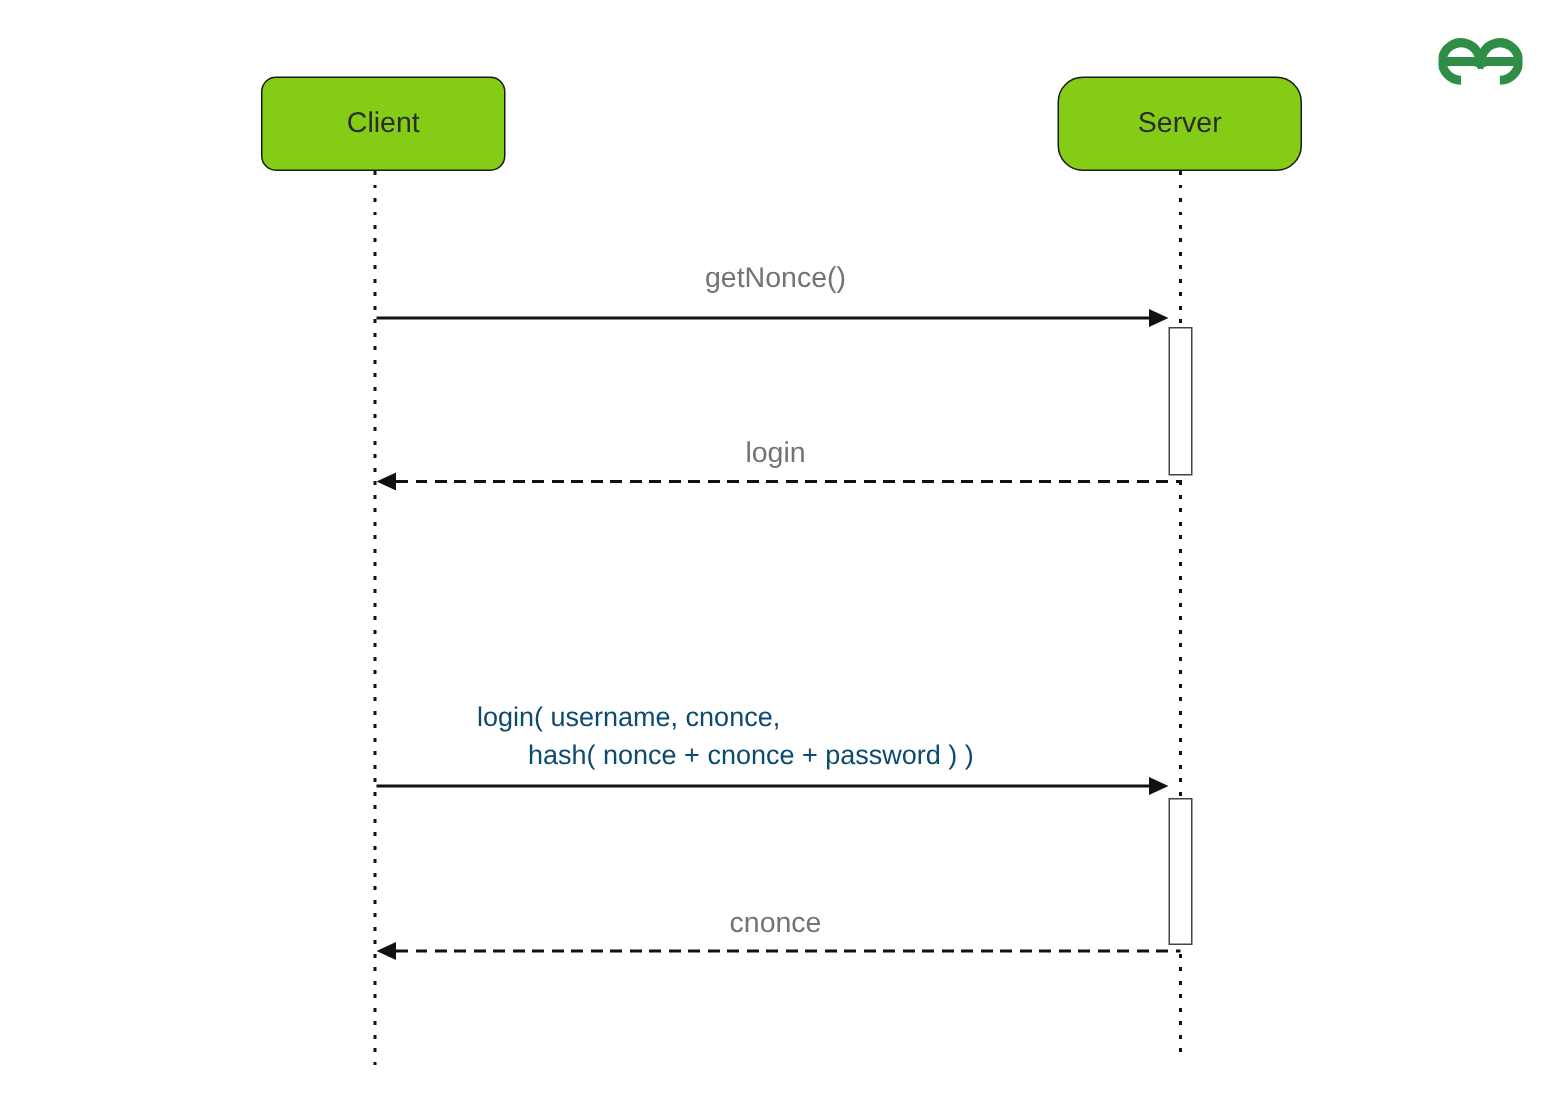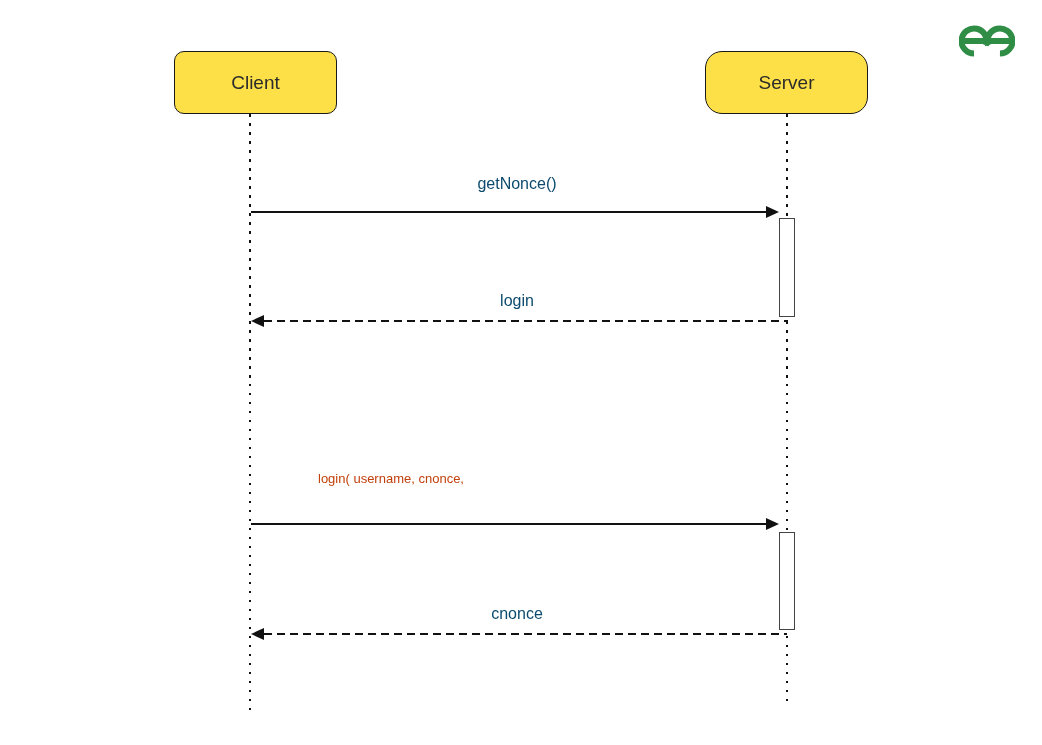--- a/index.html
+++ b/index.html
@@ -15,21 +15,21 @@
     background: #ffffff;
     overflow: hidden;
   }
   .actor-box {
     position: absolute;
     width: 163px;
     height: 63px;
     box-sizing: border-box;
     border: 1.5px solid #1a1a1a;
     border-radius: 10px;
-    background: #fde047;
+    background: #84cc16;
     display: flex;
     align-items: center;
     justify-content: center;
     font-size: 19px;
     color: #2b2b2b;
   }
   .lifeline {
     position: absolute;
     width: 2px;
     background-image: repeating-linear-gradient(180deg, #111111 0 2.5px, transparent 2.5px 9px);
@@ -48,33 +48,33 @@
     position: absolute;
     width: 0;
     height: 0;
     border-top: 6px solid transparent;
     border-bottom: 6px solid transparent;
   }
   .arrowhead.right { border-left: 13px solid #111111; }
   .arrowhead.left  { border-right: 13px solid #111111; }
   .msg-label {
     position: absolute;
-    font-size: 16px;
-    color: #0c4a6e;
+    font-size: 19px;
+    color: #737373;
     white-space: nowrap;
   }
   .msg-label.centered {
     width: 200px;
     text-align: center;
   }
   .msg-label-multiline {
     position: absolute;
-    font-size: 13px;
+    font-size: 18px;
     line-height: 25px;
-    color: #c2410c;
+    color: #0c4a6e;
     white-space: nowrap;
   }
   .msg-label-multiline .line2 { margin-left: 34px; }
   .activation-bar {
     position: absolute;
     width: 16px;
     box-sizing: border-box;
     background: #ffffff;
     border: 1.5px solid #444444;
   }
@@ -118,20 +118,21 @@
   <div class="arrowhead right" style="left:766px; top:206px;"></div>
 
   <div class="activation-bar" style="left:779px; top:218px; height:99px;"></div>
 
   <div class="msg-label centered" style="left:417px; top:292px;">login</div>
   <div class="msg-line-dashed" style="left:264px; top:320px; width:524px;"></div>
   <div class="arrowhead left" style="left:251px; top:315px;"></div>
 
   <div class="msg-label-multiline" style="left:318px; top:466px;">
     <div class="line1">login( username, cnonce,</div>
+    <div class="line2">hash( nonce + cnonce + password ) )</div>
   </div>
   <div class="msg-line-solid" style="left:251px; top:523px; width:515px;"></div>
   <div class="arrowhead right" style="left:766px; top:518px;"></div>
 
   <div class="activation-bar" style="left:779px; top:532px; height:98px;"></div>
 
   <div class="msg-label centered" style="left:417px; top:605px;">cnonce</div>
   <div class="msg-line-dashed" style="left:264px; top:633px; width:523px;"></div>
   <div class="arrowhead left" style="left:251px; top:628px;"></div>
 

